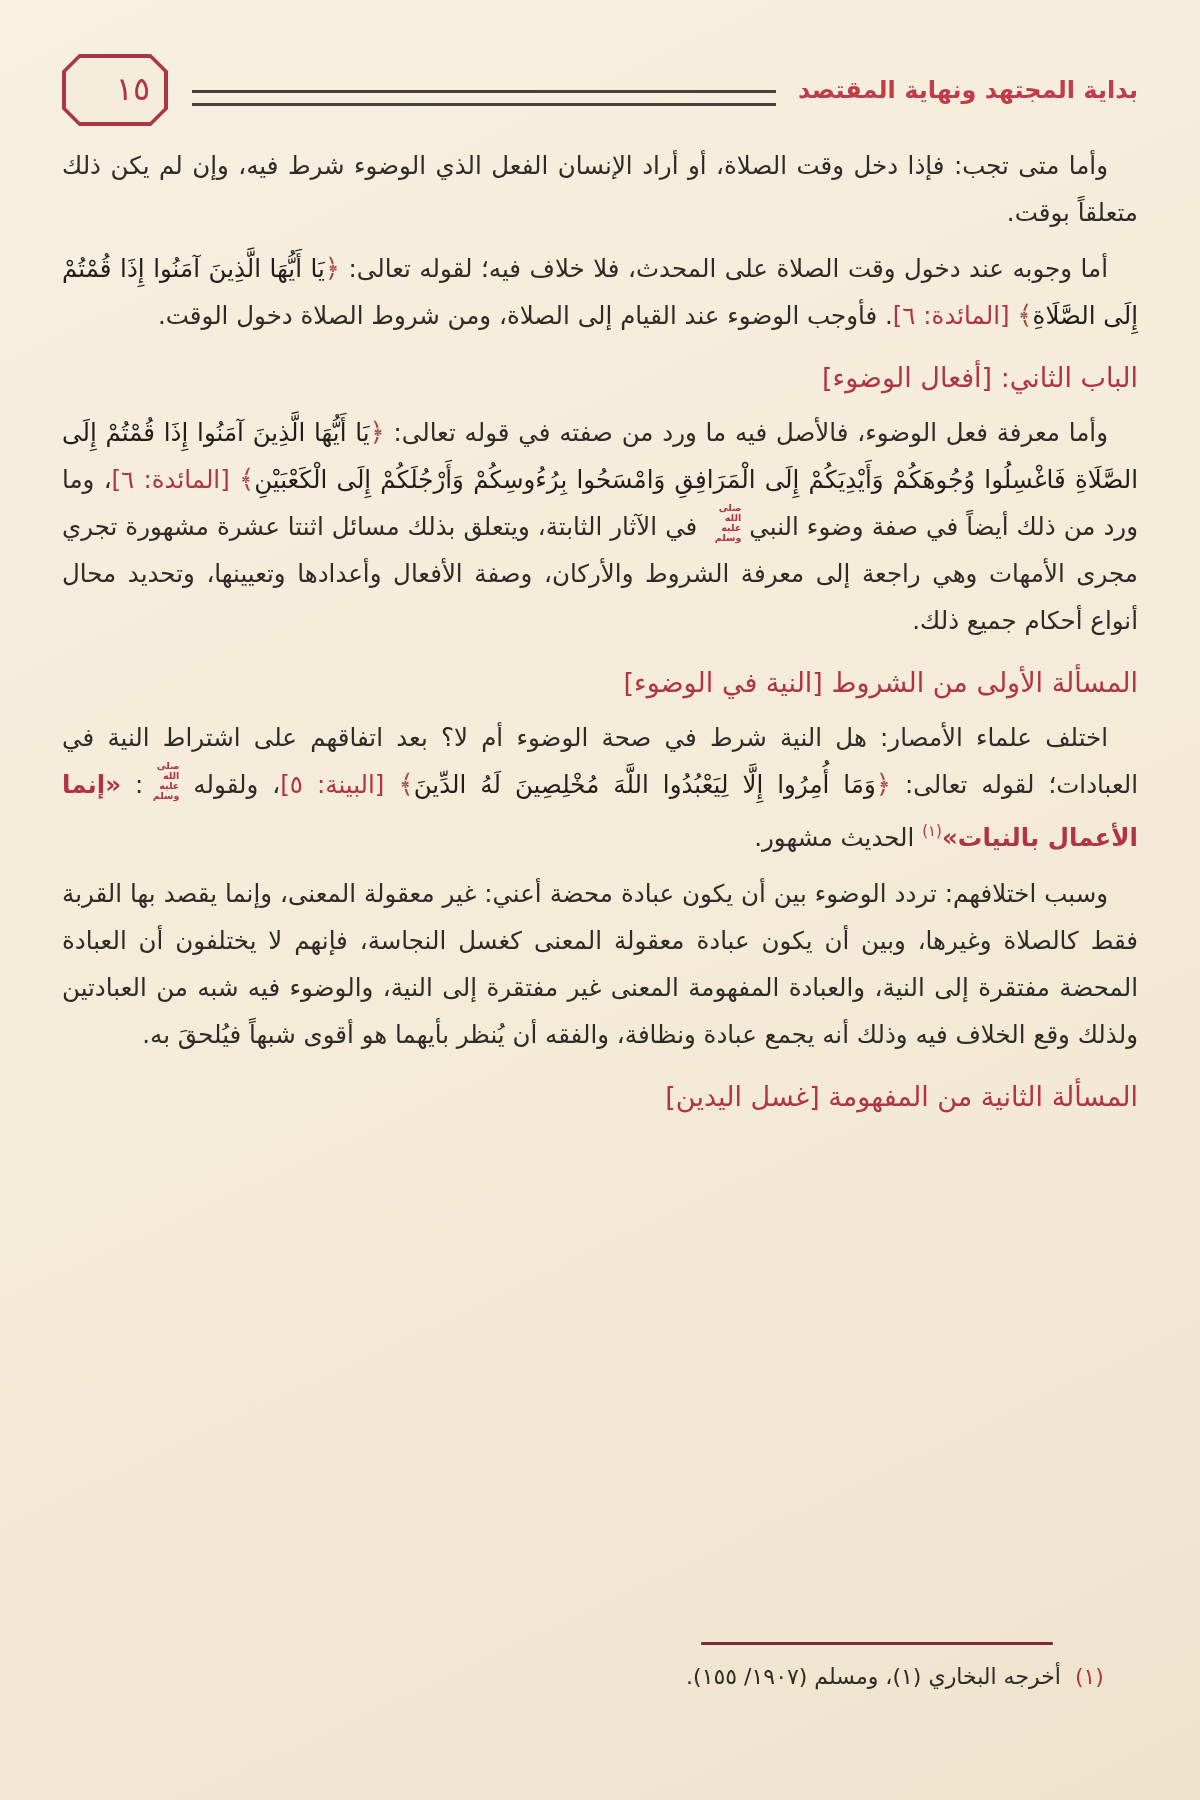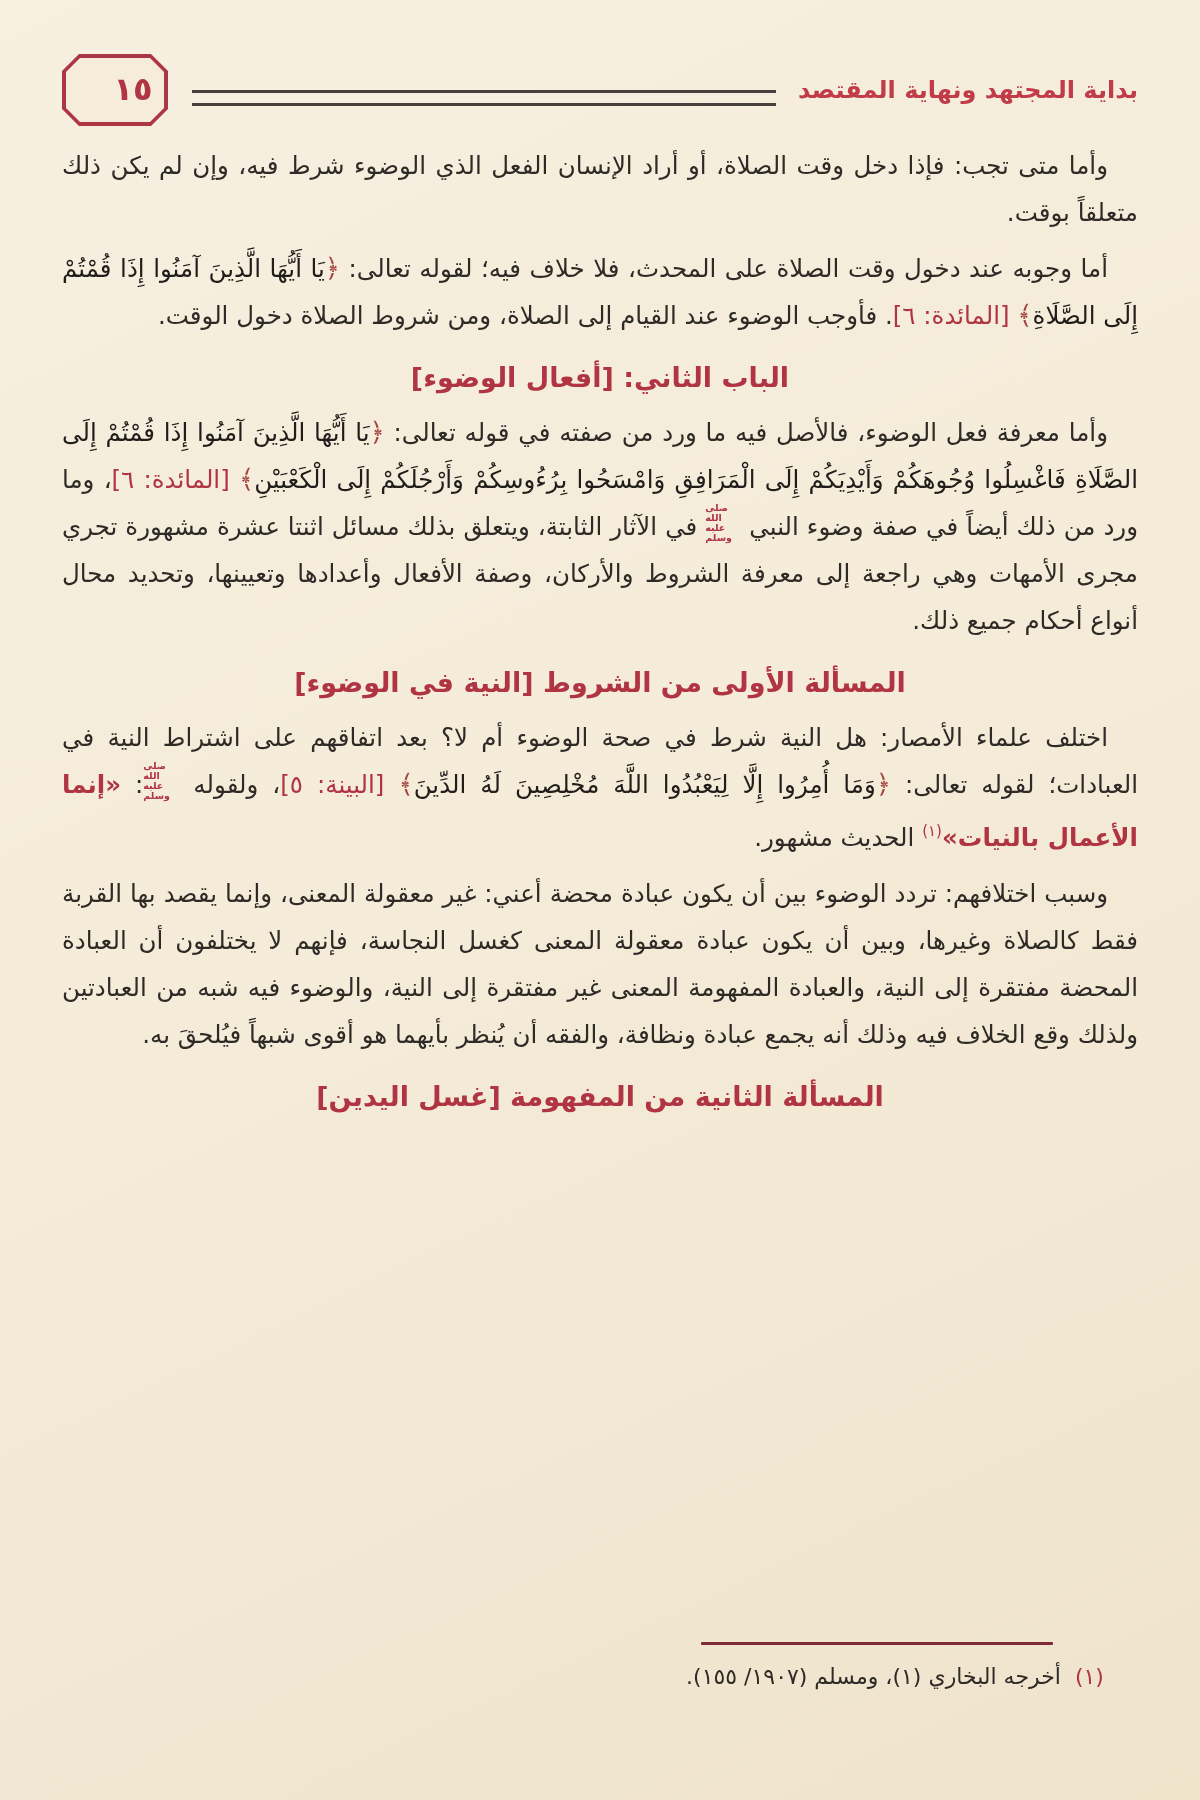--- a/index.html
+++ b/index.html
@@ -18,32 +18,32 @@
   
   .header{display:flex;align-items:center;height:80px;}
   .book-title{color:#c13b49;font-weight:bold;font-size:24px;flex:none;letter-spacing:0;text-align:center;}
   .header-rule{flex:1;height:10px;border-top:3px solid #46413c;border-bottom:3px solid #46413c;margin:16px 22px 0 24px;}
   .badge{width:106px;height:72px;position:relative;flex:none;}
   .badge-bg{position:absolute;inset:0;background:#ad3644;
     clip-path:polygon(17px 0,calc(100% - 17px) 0,100% 17px,100% calc(100% - 17px),calc(100% - 17px) 100%,17px 100%,0 calc(100% - 17px),0 17px);}
   .badge-fill{position:absolute;inset:4px;background:#f5ecd9;
     clip-path:polygon(14px 0,calc(100% - 14px) 0,100% 14px,100% calc(100% - 14px),calc(100% - 14px) 100%,14px 100%,0 calc(100% - 14px),0 14px);}
   .badge-num{position:absolute;inset:0;display:flex;align-items:center;justify-content:center;
-    color:#b03442;font-size:32px;font-weight:bold;padding-bottom:2px;margin-left:36px;}
+    color:#b03442;font-size:32px;font-weight:normal;padding-bottom:2px;margin-left:36px;}
   
   .content{margin-top:12px;}
   p.body-par{margin:9px 0;font-size:24.5px;line-height:47px;text-align:justify;text-indent:30px;}
-  .sec-h{margin:17px 0 9px 0;text-align:center;color:#b03442;font-size:27px;font-weight:bold;line-height:44px;}
+  .sec-h{margin:17px 0 9px 0;text-align:right;color:#b03442;font-size:27px;font-weight:normal;line-height:44px;}
   .qbr{color:#a4453f;font-size:26px;}
   .quran{color:#201d1a;}
   .ref{color:#b03442;}
   .hadith{color:#b03442;font-weight:bold;}
   .fnmark{color:#b03442;font-size:15px;vertical-align:10px;letter-spacing:1px;}
   .saw{display:inline-block;width:36px;font-size:9.5px;line-height:1.05;color:#b03442;
-    text-align:left;vertical-align:-6px;font-weight:bold;text-indent:0;}
+    text-align:right;vertical-align:-6px;font-weight:bold;text-indent:0;}
   
   .footnote{position:absolute;top:1642px;right:75px;width:460px;}
   .fn-rule{width:352px;height:3px;background:#7e2b37;margin-left:0;margin-right:72px;border-radius:1px;}
   .fn-line{margin-top:15px;font-size:22px;line-height:1.5;color:#2e2a26;text-align:center;}
   .fn-marker{color:#b03442;margin-left:14px;}
 </style>
 </head>
 <body>
 
 <div class="page">

